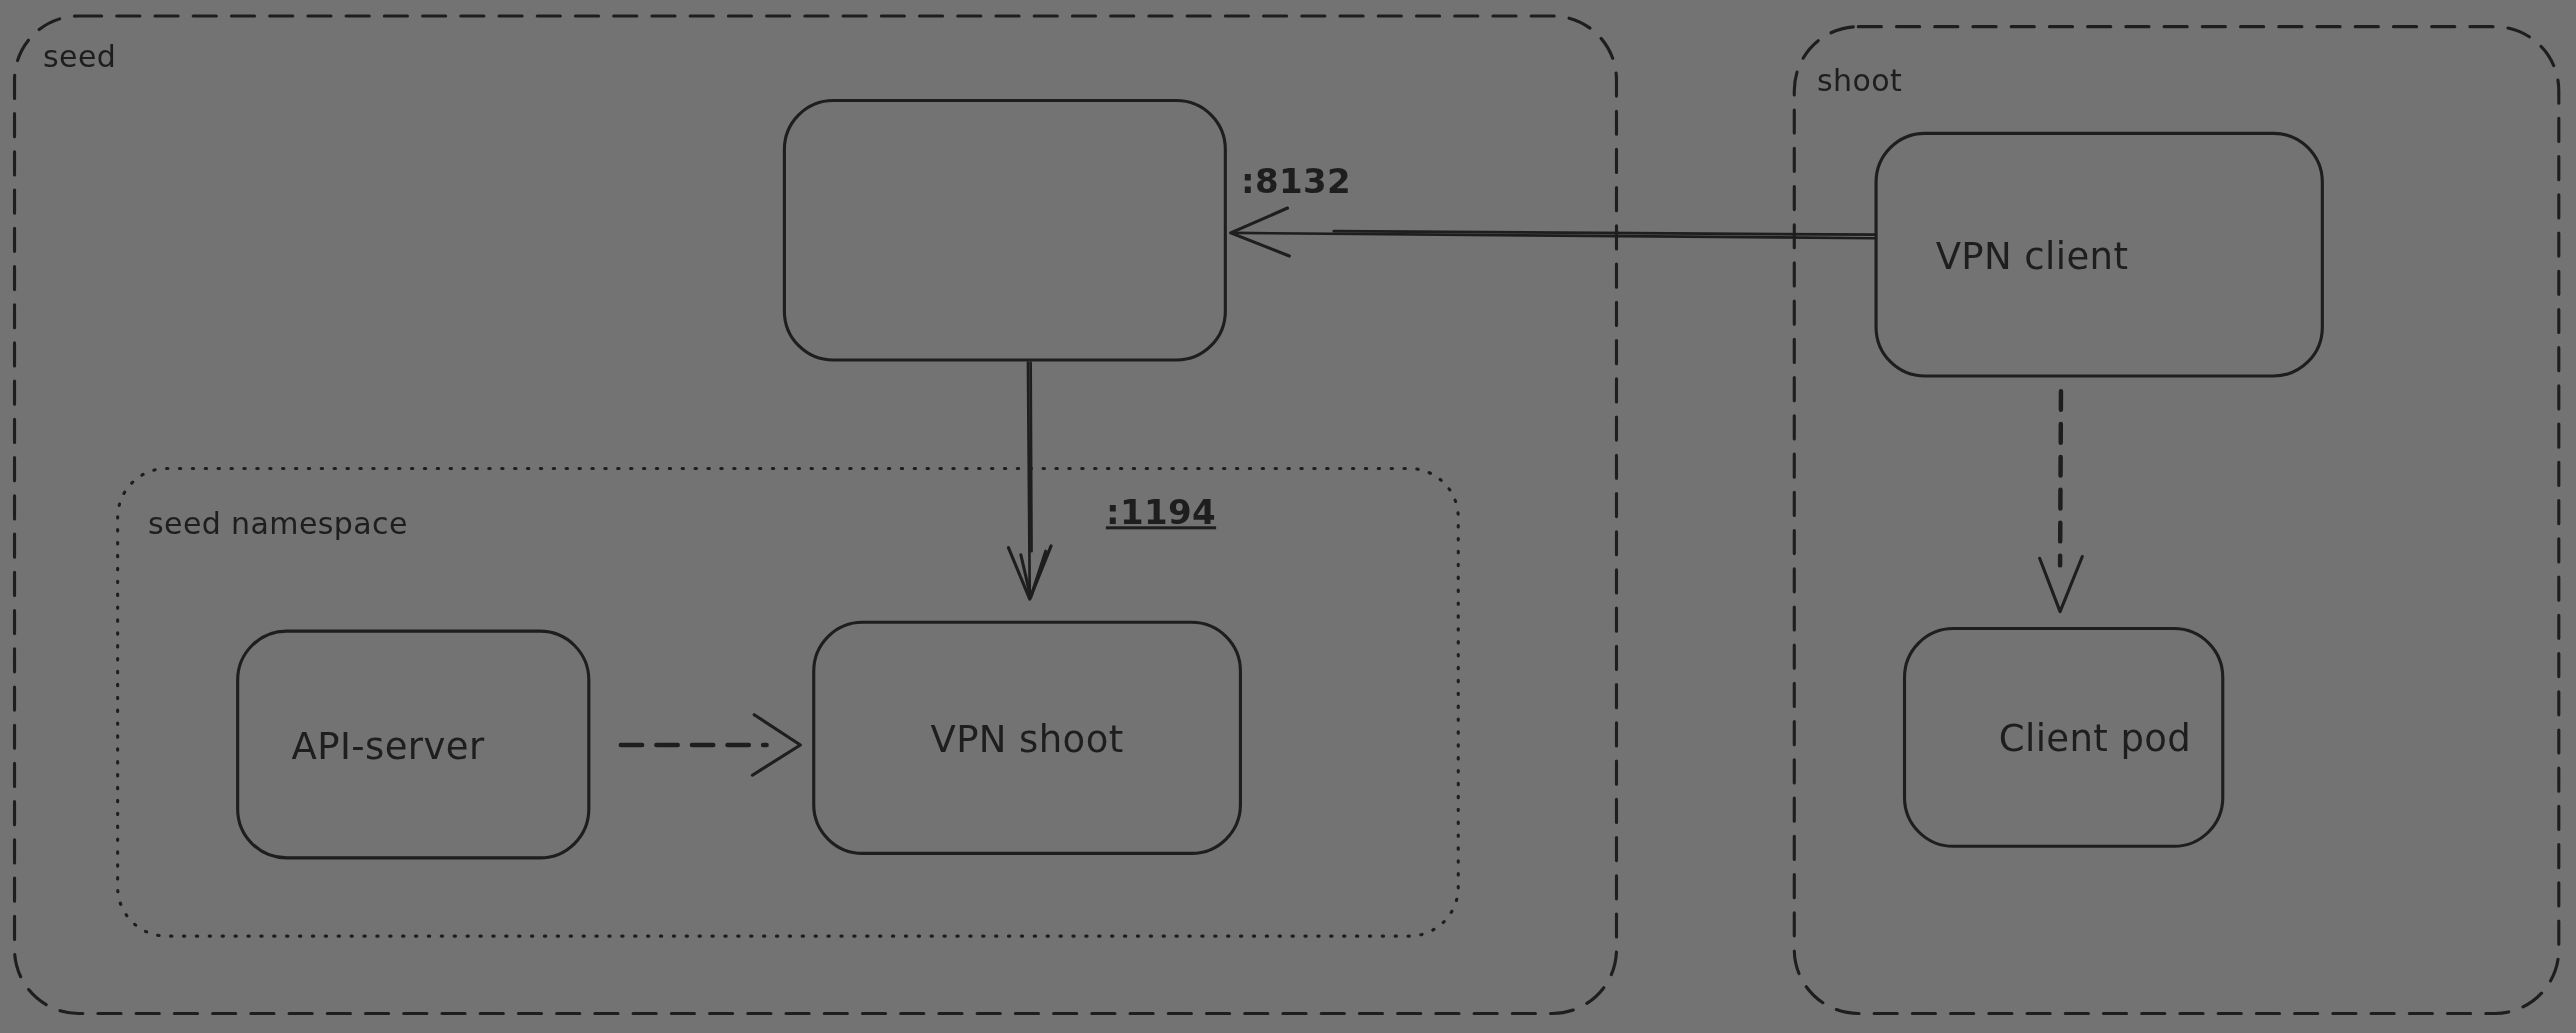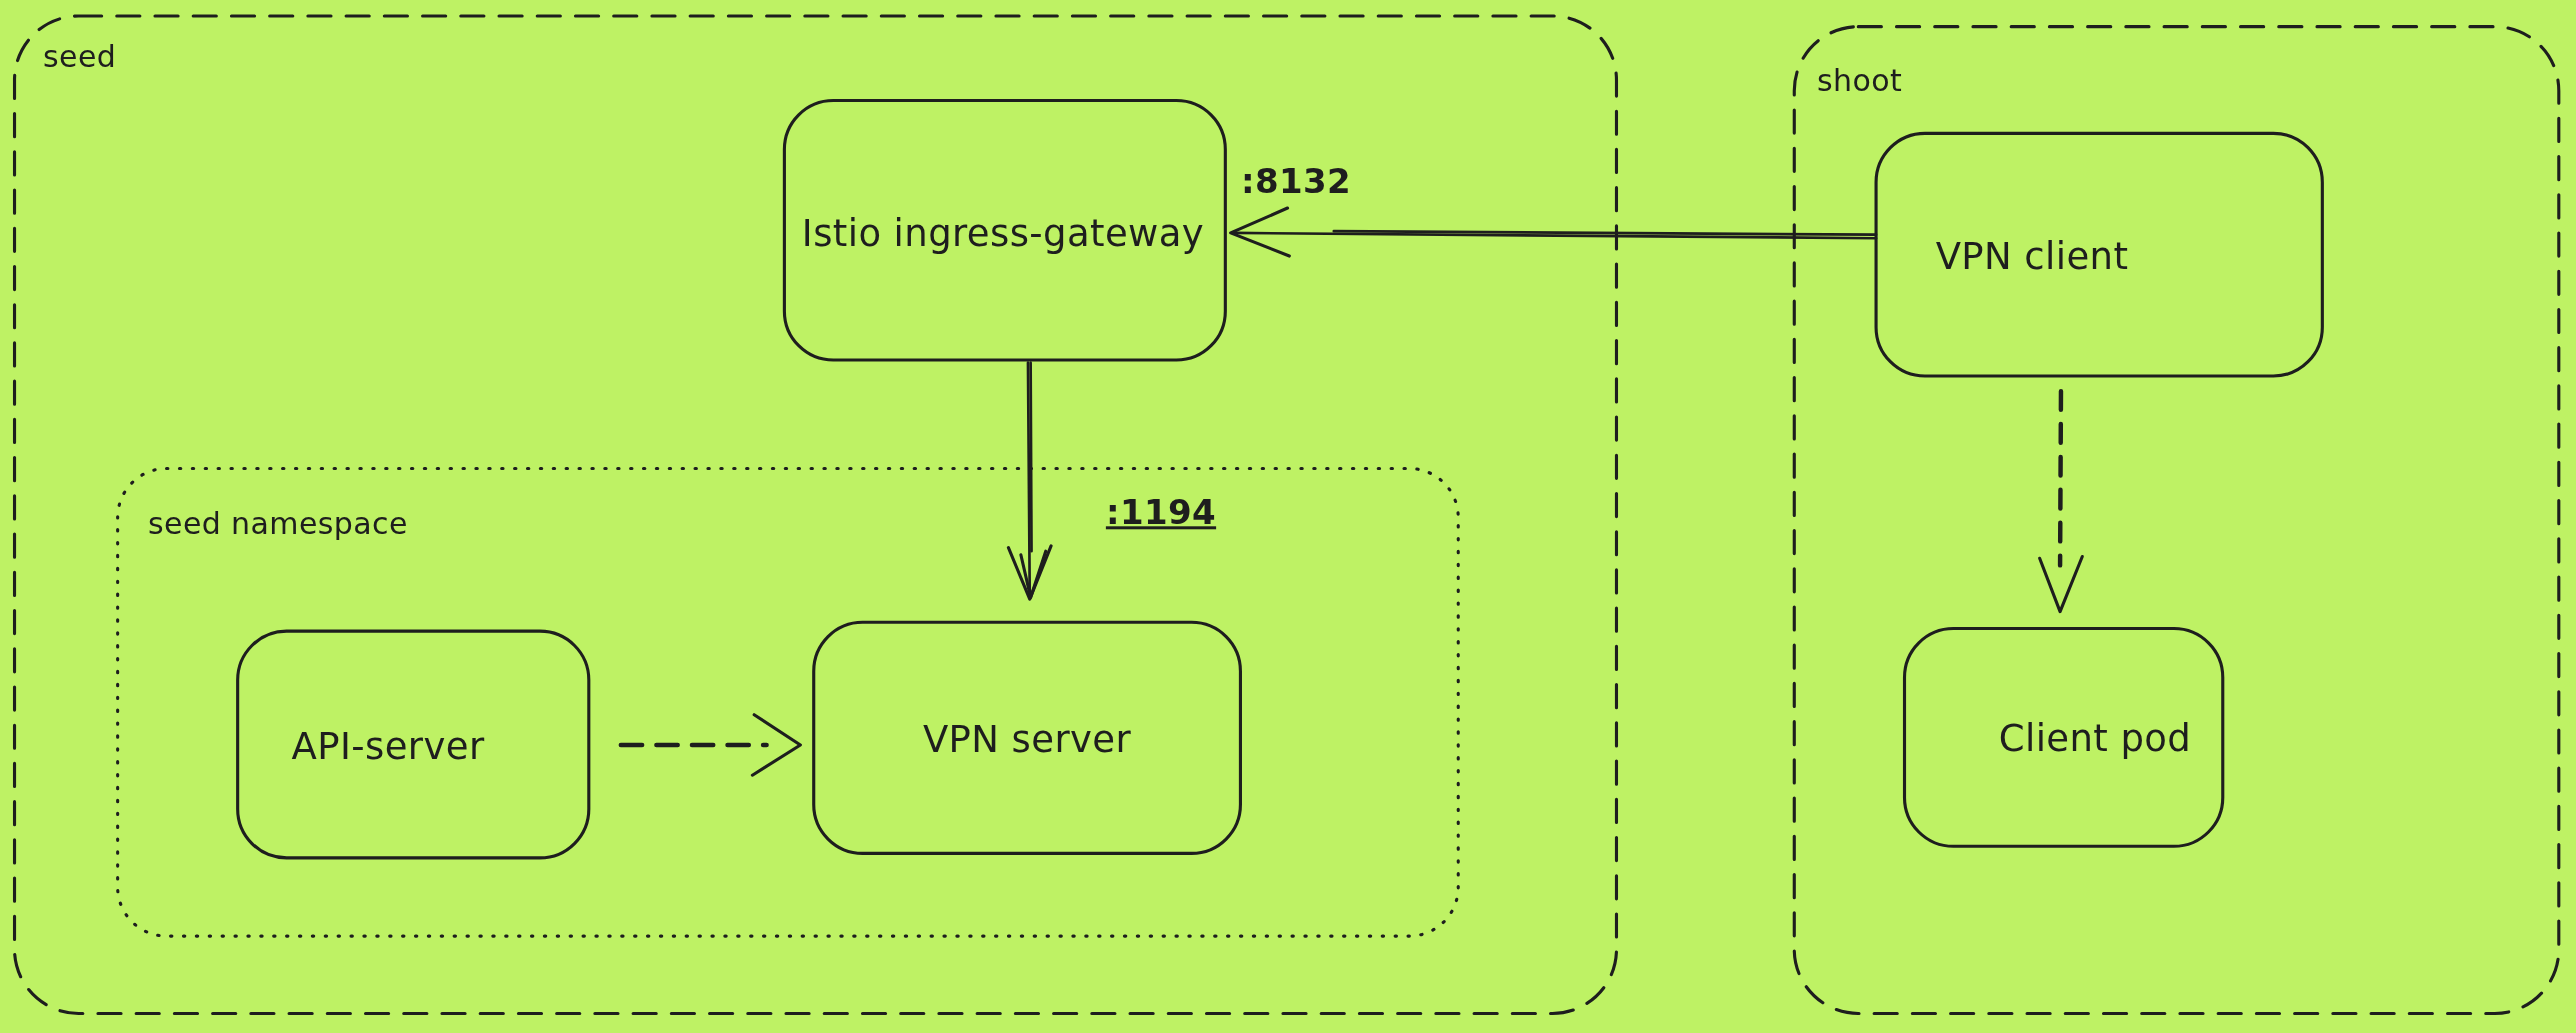--- a/index.html
+++ b/index.html
@@ -4,21 +4,21 @@
 <style>
   html, body {
     margin: 0;
     padding: 0;
     background: #ffffff;
   }
   .stage {
     position: relative;
     width: 2576px;
     height: 1033px;
-    background: #bef264;
+    background: #737373;
     overflow: hidden;
     font-family: "DejaVu Sans", sans-serif;
     color: #1e1e1e;
   }
   svg.layer {
     position: absolute;
     left: 0;
     top: 0;
     width: 2576px;
     height: 1033px;
@@ -91,23 +91,22 @@
     <g>
       <line x1="2318" y1="440" x2="2317" y2="636" class="edge-line dashed-thick" stroke-dasharray="21 16"></line>
       <polyline points="2294,628 2317,688 2342,626" class="arrow-head" stroke-width="4"></polyline>
     </g>
   </svg>
 
   <div class="lbl container-lbl" style="left:43px; top:40px;">seed</div>
   <div class="lbl container-lbl" style="left:148px; top:507px;">seed namespace</div>
   <div class="lbl container-lbl" style="left:1817px; top:64px;">shoot</div>
 
-  <div class="lbl node-lbl" style="left:1003px; top:234px;">Istio ingress-gateway</div>
   <div class="lbl node-lbl" style="left:388px; top:747px;">API-server</div>
-  <div class="lbl node-lbl" style="left:1027px; top:740px;">VPN server</div>
+  <div class="lbl node-lbl" style="left:1027px; top:740px;">VPN shoot</div>
   <div class="lbl node-lbl" style="left:2032px; top:257px;">VPN client</div>
   <div class="lbl node-lbl" style="left:2063px; top:739px;margin-left:32px;">Client pod</div>
 
   <div class="lbl port-lbl" style="left:1296px; top:182px;">:8132</div>
   <div class="lbl port-lbl" style="left:1161px; top:513px;text-decoration:underline;">:1194</div>
 
 </div>
 
 
 </body></html>

